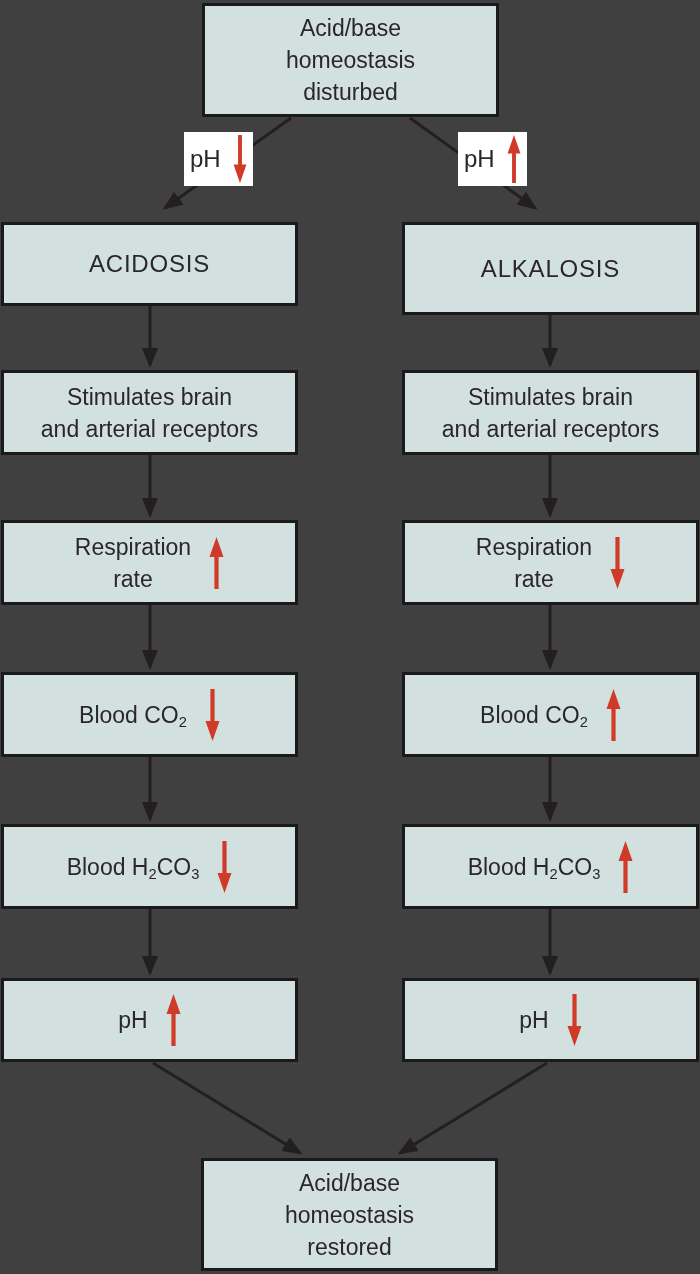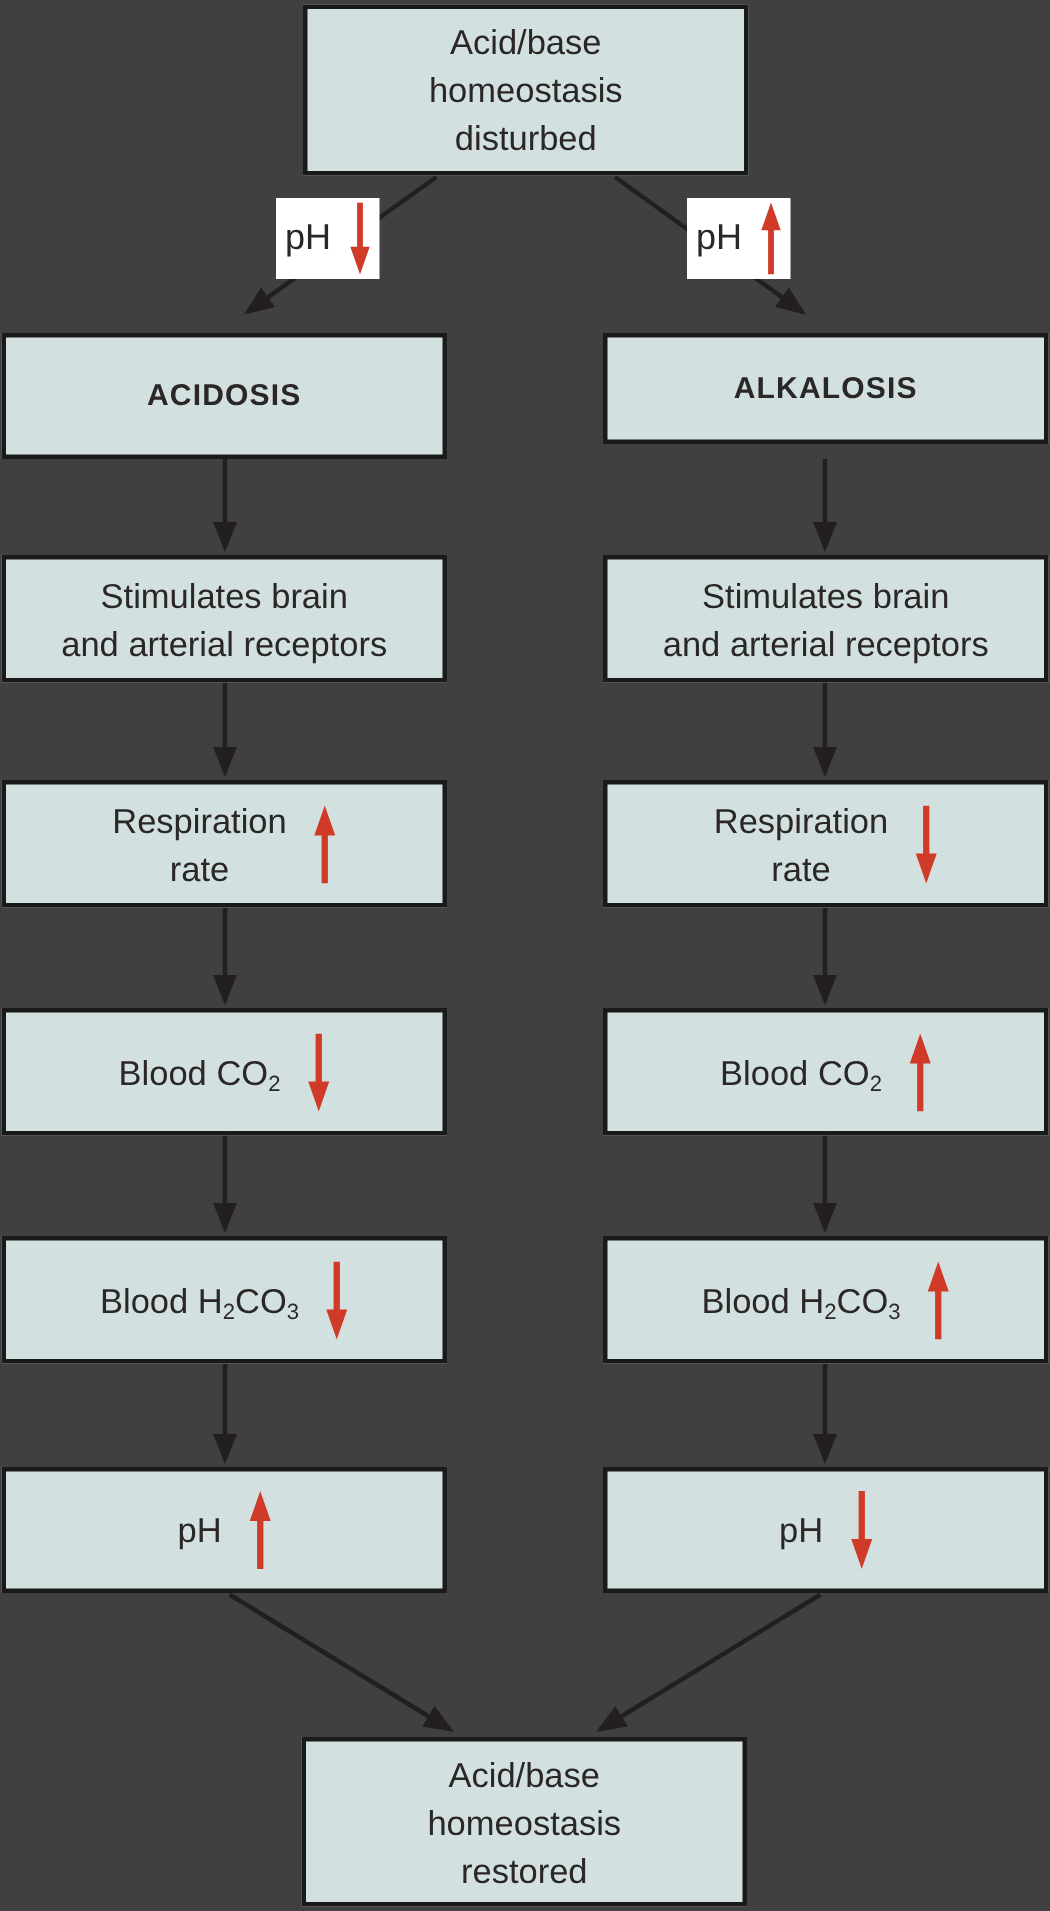--- a/index.html
+++ b/index.html
@@ -39,22 +39,22 @@
     gap: 18px;
     text-align: center;
   }
   .box-text {
     font-size: 23px;
     line-height: 32px;
     white-space: pre-line;
     color: var(--ink);
   }
   .box-title {
-    font-size: 20px;
-    font-weight: bold;
+    font-size: 24px;
+    font-weight: normal;
     letter-spacing: 0.8px;
     color: var(--ink);
   }
   sub.chem {
     font-size: 0.64em;
     vertical-align: -0.28em;
     line-height: 0;
   }
   .rarrow { flex: 0 0 auto; }
   .rarrow path { fill: var(--arrow_red); }
@@ -155,21 +155,21 @@
     </svg>
   </div>
 
   <div class="box" style="left:1px; top:978px; width:297px; height:84px;">
     <span class="box-text">pH</span>
     <svg class="rarrow" width="15" height="52" viewBox="0 0 15 52" data-dir="up">
       <path d="M7.5 0 L14.5 20 L9.6 20 L9.6 52 L5.4 52 L5.4 20 L0.5 20 Z"></path>
     </svg>
   </div>
 
-  <div class="box" style="left:402px; top:222px; width:297px; height:74px;">
+  <div class="box" style="left:402px; top:222px; width:297px; height:93px;">
     <span class="box-title">ALKALOSIS</span>
   </div>
 
   <div class="box" style="left:402px; top:370px; width:297px; height:85px;">
     <span class="box-text">Stimulates brain
 and arterial receptors</span>
   </div>
 
   <div class="box" style="left:402px; top:520px; width:297px; height:85px;">
     <span class="box-text">Respiration

